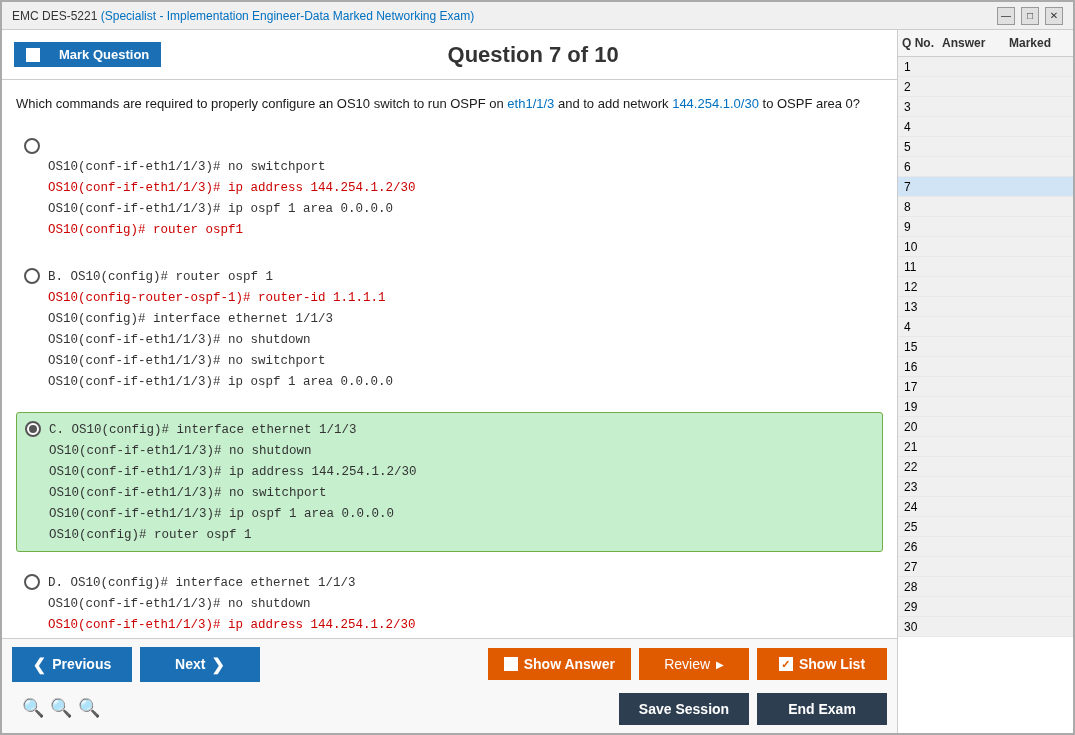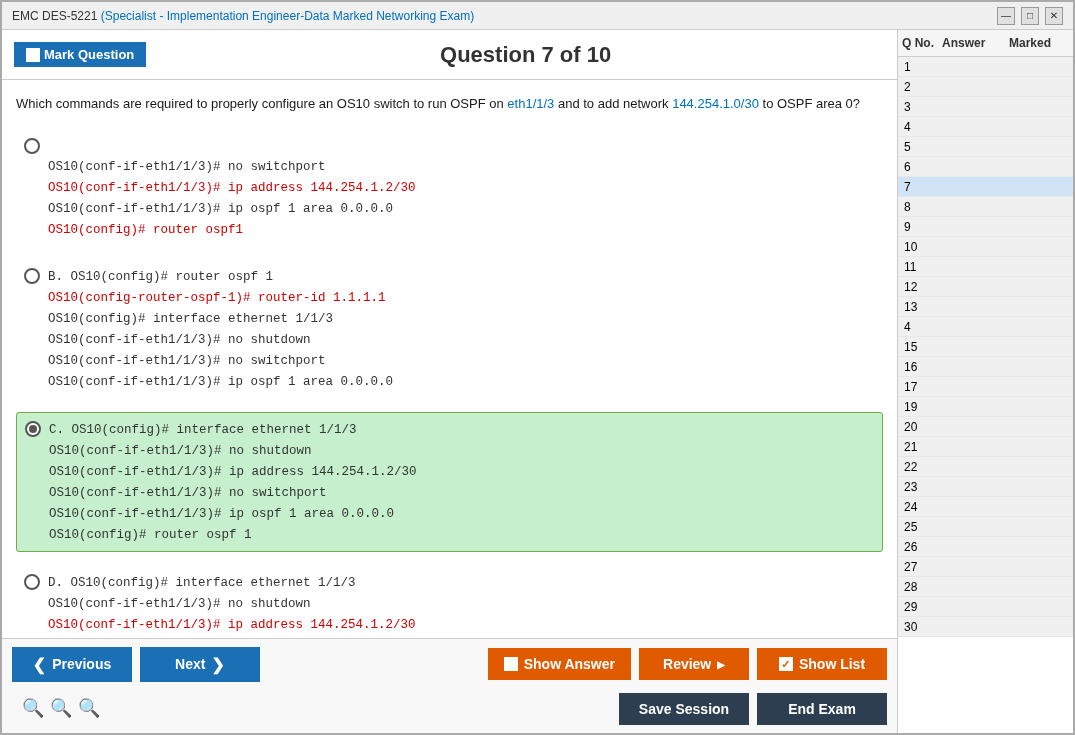--- a/index.html
+++ b/index.html
@@ -79,21 +79,21 @@
     .mark-btn {
       background: #1a6fb5;
       color: #fff;
       border: none;
       padding: 5px 12px;
       cursor: pointer;
       font-size: 13px;
       font-weight: bold;
       display: flex;
       align-items: center;
-      gap: 4px;
+      gap: 19px;
       white-space: nowrap;
     }
     .mark-btn-checkbox {
       width: 14px;
       height: 14px;
       background: #fff;
       border: 2px solid #fff;
       display: inline-block;
     }
     .question-title {
@@ -264,21 +264,21 @@
       min-width: 130px;
       justify-content: center;
     }
     .btn-review {
       background: #e05a00;
       color: #fff;
       border: none;
       padding: 8px 16px;
       cursor: pointer;
       font-size: 14px;
-      font-weight: bold;
+      font-weight: normal;
       display: flex;
       align-items: center;
       gap: 6px;
       min-width: 110px;
       justify-content: center;
     }
     .btn-checkbox-icon {
       width: 14px;
       height: 14px;
       background: #fff;

